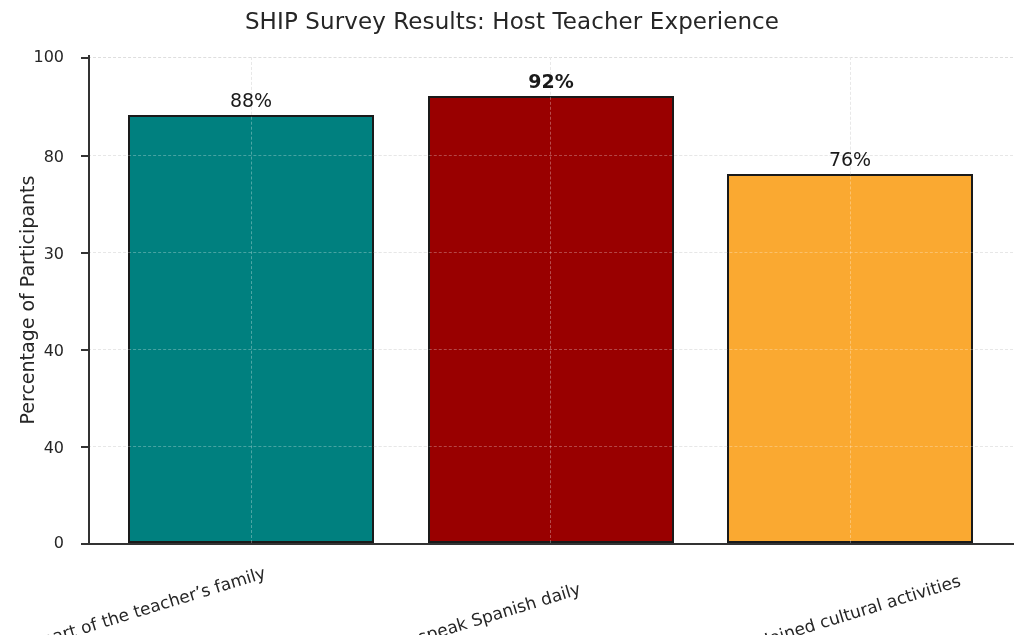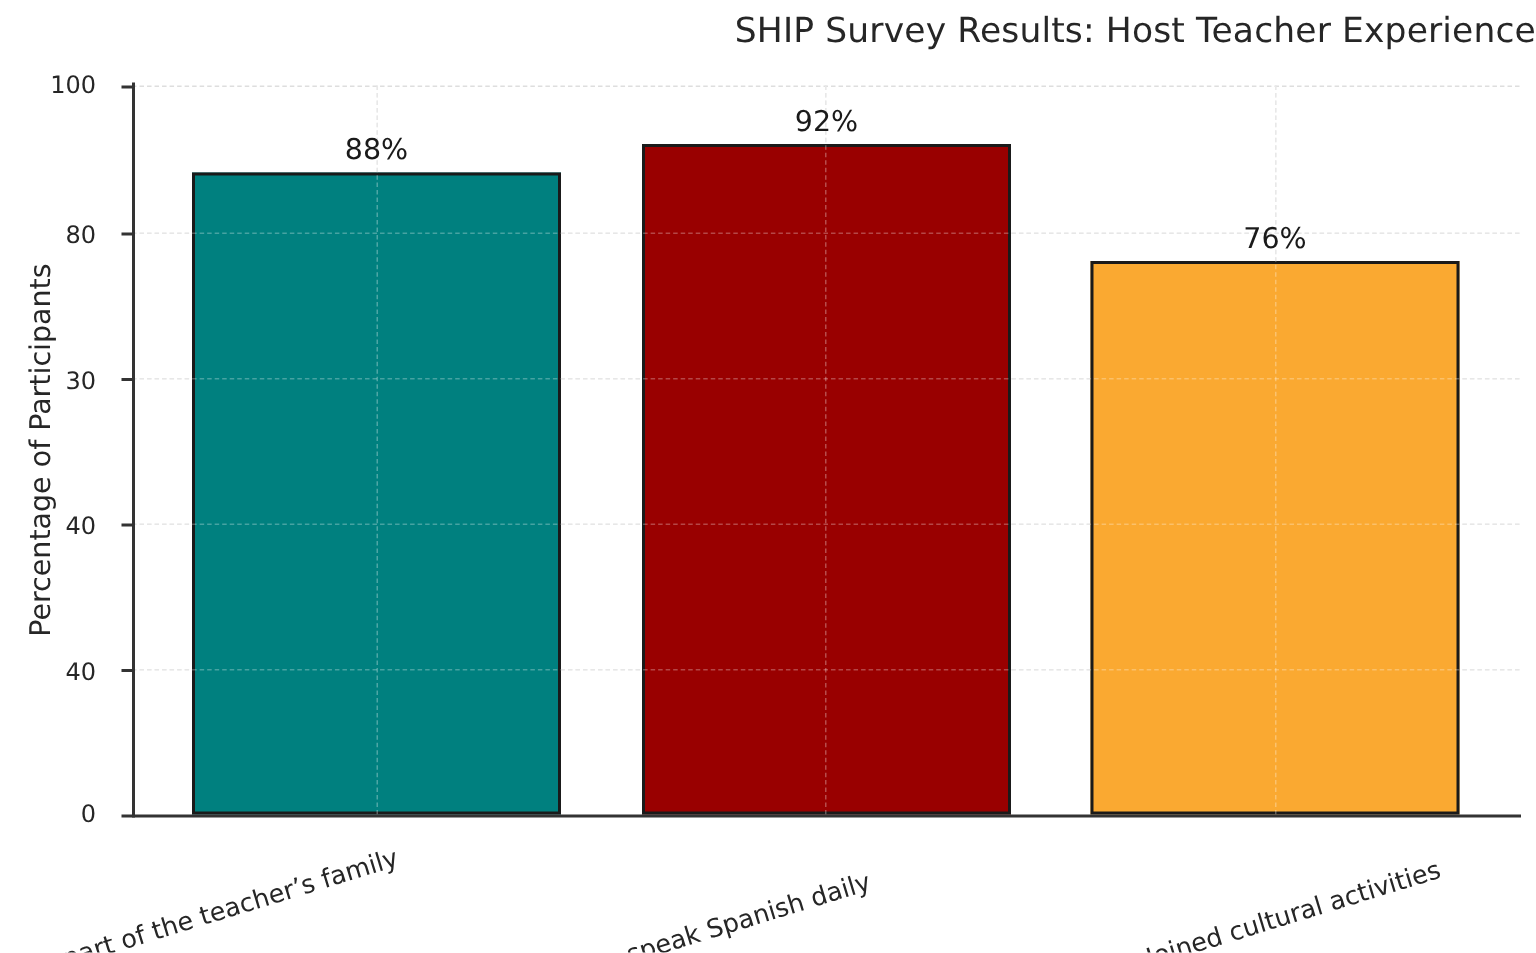--- a/index.html
+++ b/index.html
@@ -20,21 +20,21 @@
     left: 0; top: 0;
     width: 1024px; height: 635px;
     background: #ffffff;
   }
 
   
   #chart-title {
     position: absolute;
     left: 0; top: 8px;
     width: 1024px;
-    text-align: right;
+    text-align: center;
     font-size: 23px;
     color: #262626;
     font-weight: 400;
     letter-spacing: 0.1px;
     white-space: nowrap;
   }
 
   
   #y-axis-label {
     position: absolute;
@@ -175,21 +175,21 @@
 
     <div class="gridline-h" style="top:98px;  border-top-color:rgba(255,255,255,0.28);"></div>
     <div class="gridline-h" style="top:195px; border-top-color:rgba(255,255,255,0.28);"></div>
     <div class="gridline-h" style="top:292px; border-top-color:rgba(255,255,255,0.28);"></div>
     <div class="gridline-h" style="top:389px; border-top-color:rgba(255,255,255,0.28);"></div>
     <div class="gridline-v" style="left:163px; border-left-color:rgba(255,255,255,0.30);"></div>
     <div class="gridline-v" style="left:462px; border-left-color:rgba(255,255,255,0.30);"></div>
     <div class="gridline-v" style="left:762px; border-left-color:rgba(255,255,255,0.30);"></div>
 
     <div class="bar-value" style="left:40px; width:246px; top:34px;">88%</div>
-    <div class="bar-value" style="left:340px; width:246px; top:15px;">92%</div>
+    <div class="bar-value" style="left:340px; width:246px; top:15px;font-weight:bold;">92%</div>
     <div class="bar-value" style="left:639px; width:246px; top:93px;">76%</div>
 
   </div>
 
   <div id="left-spine"></div>
   <div id="bottom-spine"></div>
 
   <div class="x-tick-label" style="left:-75px; top:562px; width:340px;">Felt like part of the teacher’s family</div>
   <div class="x-tick-label" style="left:240px; top:578px; width:340px;">Encouraged to speak Spanish daily</div>
   <div class="x-tick-label" style="left:620px; top:570px; width:340px;">Joined cultural activities</div>

